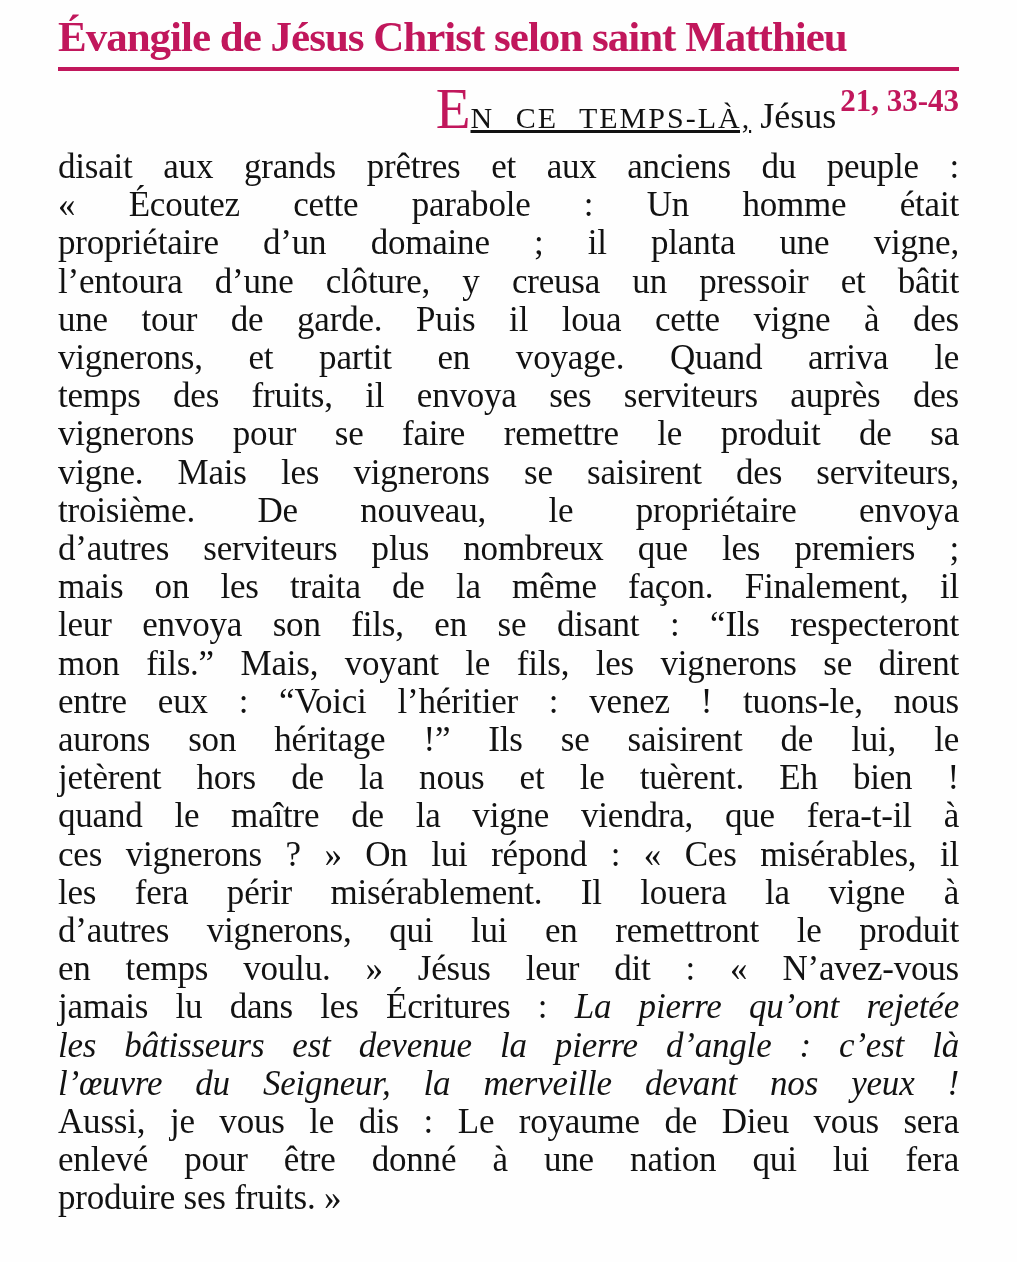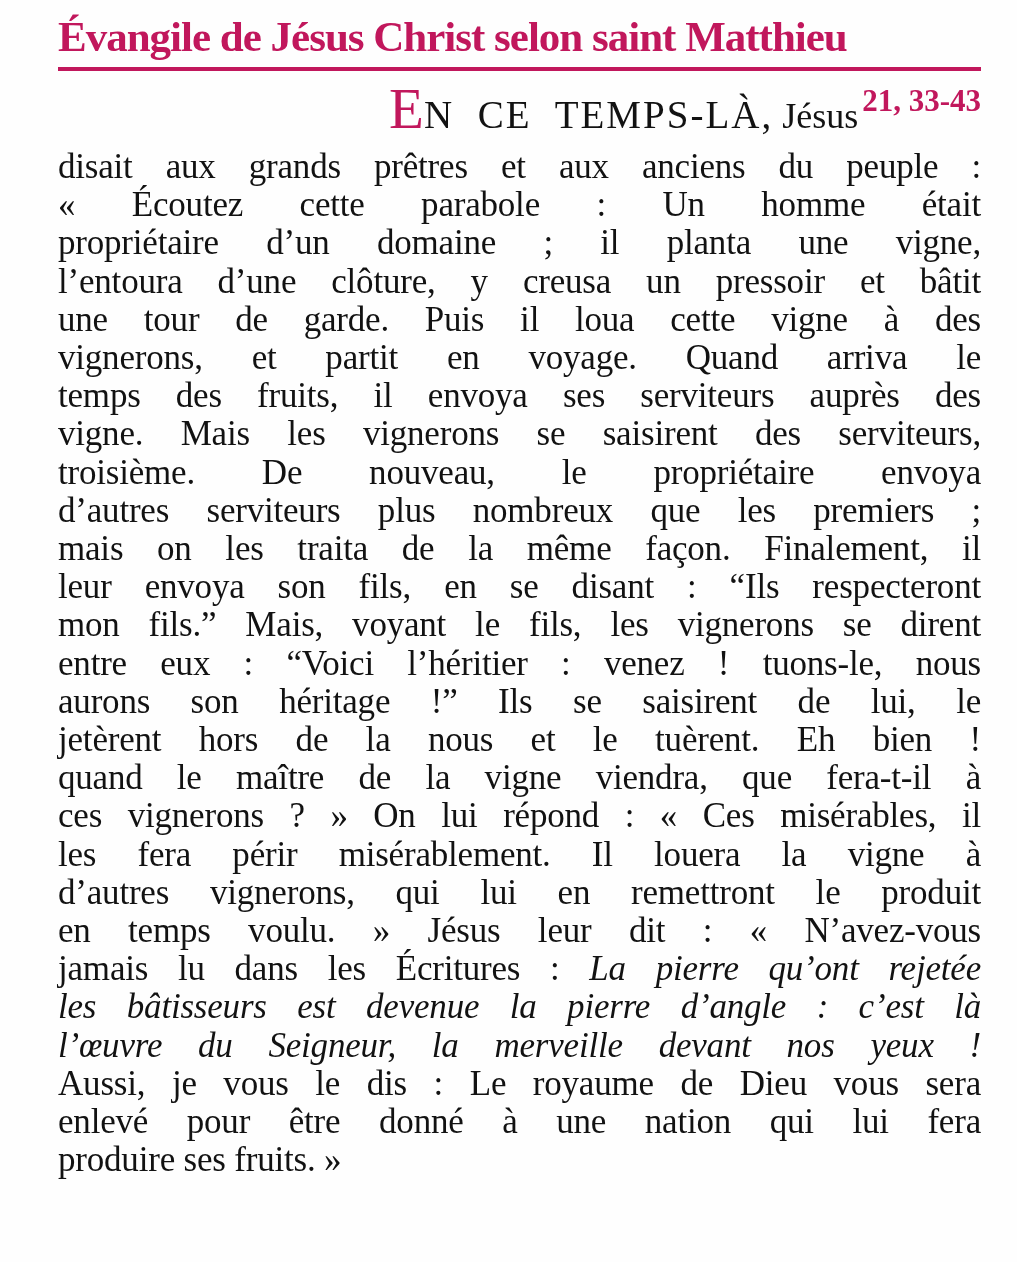--- a/index.html
+++ b/index.html
@@ -5,21 +5,21 @@
   html, body {
     margin: 0;
     padding: 0;
     background: #ffffff;
   }
   .page {
     position: relative;
     width: 1017px;
     height: 1262px;
     box-sizing: border-box;
-    padding: 12px 36px 0 58px;
+    padding: 12px 58px 0 58px;
     background: #fefefe;
     font-family: "Liberation Serif", "DejaVu Serif", serif;
     color: #121212;
     overflow: hidden;
   }
   .title {
     margin: 0;
     color: #c1175c;
     font-size: 43px;
     font-weight: bold;
@@ -38,23 +38,24 @@
     line-height: 52px;
     height: 54px;
     white-space: nowrap;
   }
   .initial {
     color: #c1175c;
     font-size: 57px;
     font-weight: normal;
   }
   .sc {
-    font-size: 39px;
+    font-size: 30px;
     letter-spacing: 2px;
     word-spacing: 12px;
+    text-decoration: underline;
   }
   .rest {
     font-size: 36px;
     text-align: right;
   }
   .ref {
     color: #c1175c;
     font-weight: bold;
     font-size: 31px;
     vertical-align: 17px;
@@ -86,20 +87,21 @@
   <div class="rule"></div>
   <div class="incipit"><span class="initial">E</span><span class="sc">N CE TEMPS-LÀ,</span><span class="rest"> Jésus</span><span class="ref">21, 33-43</span></div>
   <div class="text">
       <div class="line"><span>disait aux grands prêtres et aux anciens du peuple :</span></div>
       <div class="line"><span>« Écoutez cette parabole : Un homme était</span></div>
       <div class="line"><span>propriétaire d’un domaine ; il planta une vigne,</span></div>
       <div class="line"><span>l’entoura d’une clôture, y creusa un pressoir et bâtit</span></div>
       <div class="line"><span>une tour de garde. Puis il loua cette vigne à des</span></div>
       <div class="line"><span>vignerons, et partit en voyage. Quand arriva le</span></div>
       <div class="line"><span>temps des fruits, il envoya ses serviteurs auprès des</span></div>
+      <div class="line"><span>vignerons pour se faire remettre le produit de sa</span></div>
       <div class="line"><span>vigne. Mais les vignerons se saisirent des serviteurs,</span></div>
       <div class="line"><span>troisième. De nouveau, le propriétaire envoya</span></div>
       <div class="line"><span>d’autres serviteurs plus nombreux que les premiers ;</span></div>
       <div class="line"><span>mais on les traita de la même façon. Finalement, il</span></div>
       <div class="line"><span>leur envoya son fils, en se disant : “Ils respecteront</span></div>
       <div class="line"><span>mon fils.” Mais, voyant le fils, les vignerons se dirent</span></div>
       <div class="line"><span>entre eux : “Voici l’héritier : venez ! tuons-le, nous</span></div>
       <div class="line"><span>aurons son héritage !” Ils se saisirent de lui, le</span></div>
       <div class="line"><span>jetèrent hors de la nous et le tuèrent. Eh bien !</span></div>
       <div class="line"><span>quand le maître de la vigne viendra, que fera-t-il à</span></div>

